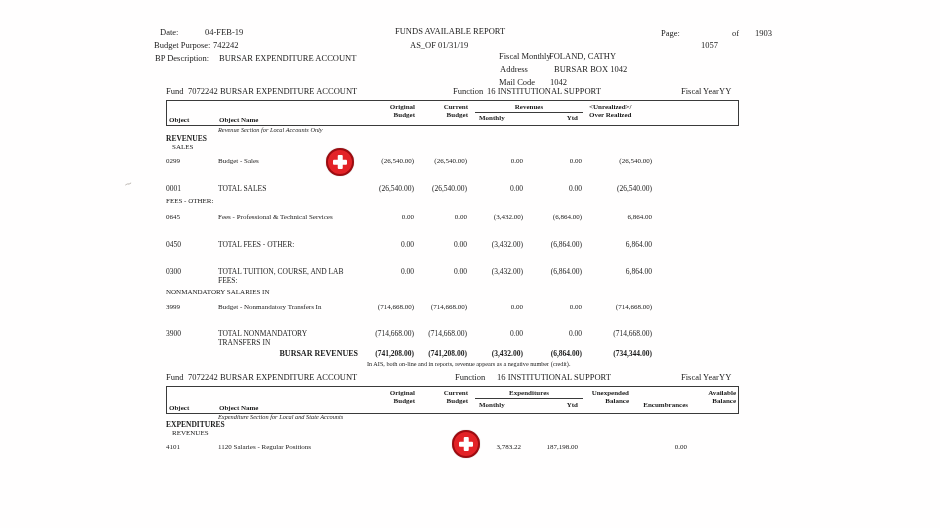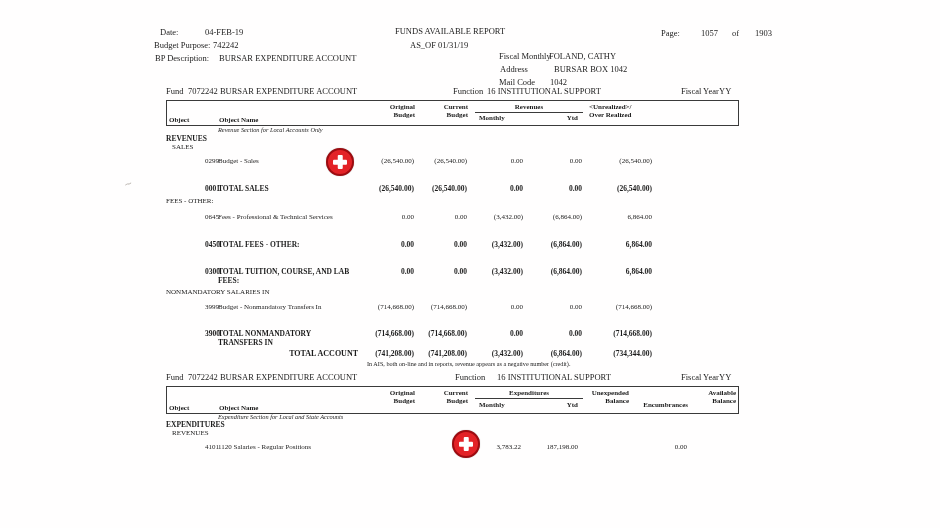--- a/index.html
+++ b/index.html
@@ -5,24 +5,24 @@
   html,body{margin:0;padding:0;background:#ffffff;}
   .page{position:relative;width:940px;height:528px;background:#fffefe;overflow:hidden;
         font-family:"Liberation Serif","DejaVu Serif",serif;color:#1c1c1c;}
   .t{position:absolute;font-size:8.5px;line-height:10px;white-space:nowrap;}
   .ctr{text-align:left;}
   .box{position:absolute;border:1px solid #3a3a3a;}
   .hcell{position:absolute;font-size:7px;line-height:8px;white-space:pre-line;font-weight:bold;}
   .right{text-align:right;}
   .rule{position:absolute;border-top:1px solid #3a3a3a;height:0;}
   .trow{position:absolute;left:0;width:940px;}
-  .trow .code{position:absolute;left:166px;width:46px;font-size:7px;line-height:9px;margin-left:39px;}
+  .trow .code{position:absolute;left:166px;width:46px;font-size:7px;line-height:9px;}
   .trow .name{position:absolute;left:218px;font-size:7px;line-height:9px;white-space:nowrap;}
   .trow .cell{position:absolute;font-size:7px;line-height:9px;text-align:right;}
-  .trow.total .code,.trow.total .name,.trow.total .cell{font-weight:bold;font-size:7.5px;line-height:8.5px;}
+  .trow.total .code,.trow.total .name,.trow.total .cell{font-weight:normal;font-size:7.5px;line-height:8.5px;}
   .trow.total .name{white-space:normal;width:132px;}
   .trow .note-t{position:absolute;left:218px;font-size:6.3px;font-style:italic;line-height:8px;white-space:nowrap;}
   .trow .foot-t{position:absolute;left:367px;font-size:6.2px;line-height:8px;white-space:nowrap;}
   .trow .sec{position:absolute;font-size:7px;line-height:9px;white-space:nowrap;}
   .trow.secbold .sec{font-weight:bold;font-size:7.5px;}
   .trow .grand-label{position:absolute;left:238px;width:120px;text-align:right;font-weight:bold;font-size:8px;line-height:9px;}
   .trow.grand .cell{font-weight:bold;font-size:7.5px;}
   .badge{position:absolute;width:24px;height:24px;border-radius:50%;
          background:#e32227;border:2px solid #9e0b10;box-shadow:0 0 1px rgba(0,0,0,.4);cursor:pointer;}
   .badge::before{content:'';position:absolute;left:50%;top:50%;transform:translate(-50%,-50%);
@@ -41,21 +41,21 @@
   <span class="t" style="left:205px;top:27px">04-FEB-19</span>
   <span class="t" style="left:154px;top:40px">Budget Purpose:</span>
   <span class="t" style="left:213px;top:40px">742242</span>
   <span class="t" style="left:155px;top:53px">BP Description:</span>
   <span class="t" style="left:219px;top:53px">BURSAR EXPENDITURE ACCOUNT</span>
 
   <span class="t ctr" style="left:395px;top:26px;width:118px">FUNDS AVAILABLE REPORT</span>
   <span class="t" style="left:410px;top:40px">AS_OF  01/31/19</span>
 
   <span class="t" style="left:661px;top:28px">Page:</span>
-  <span class="t" style="left:701px;top:28px">1057</span>
+  <span class="t" style="left:701px;top:40px">1057</span>
   <span class="t" style="left:732px;top:28px">of</span>
   <span class="t" style="left:755px;top:28px">1903</span>
 
   <span class="t" style="left:499px;top:51px">Fiscal Monthly</span>
   <span class="t" style="left:549px;top:51px">FOLAND, CATHY</span>
   <span class="t" style="left:500px;top:64px">Address</span>
   <span class="t" style="left:554px;top:64px">BURSAR BOX 1042</span>
   <span class="t" style="left:499px;top:77px">Mail Code</span>
   <span class="t" style="left:550px;top:77px">1042</span>
 
@@ -154,21 +154,21 @@
       <div class="trow total" style="top: 330px;">
         <span class="code">3900</span>
         <span class="name">TOTAL NONMANDATORY TRANSFERS IN</span>
         <span class="cell" style="left: 334px; width: 80px;">(714,668.00)</span>
         <span class="cell" style="left: 387px; width: 80px;">(714,668.00)</span>
         <span class="cell" style="left: 443px; width: 80px;">0.00</span>
         <span class="cell" style="left: 502px; width: 80px;">0.00</span>
         <span class="cell" style="left: 572px; width: 80px;">(714,668.00)</span>
       </div>
       <div class="trow grand" style="top: 349px;">
-        <span class="grand-label">TOTAL ACCOUNT</span>
+        <span class="grand-label">BURSAR REVENUES</span>
         <span class="cell" style="left: 334px; width: 80px;">(741,208.00)</span>
         <span class="cell" style="left: 387px; width: 80px;">(741,208.00)</span>
         <span class="cell" style="left: 443px; width: 80px;">(3,432.00)</span>
         <span class="cell" style="left: 502px; width: 80px;">(6,864.00)</span>
         <span class="cell" style="left: 572px; width: 80px;">(734,344.00)</span>
       </div>
       <div class="trow footnote" style="top: 360px;">
         <span class="foot-t">In AIS, both on-line and in reports, revenue appears as a negative number (credit).</span>
       </div>
     </div>

